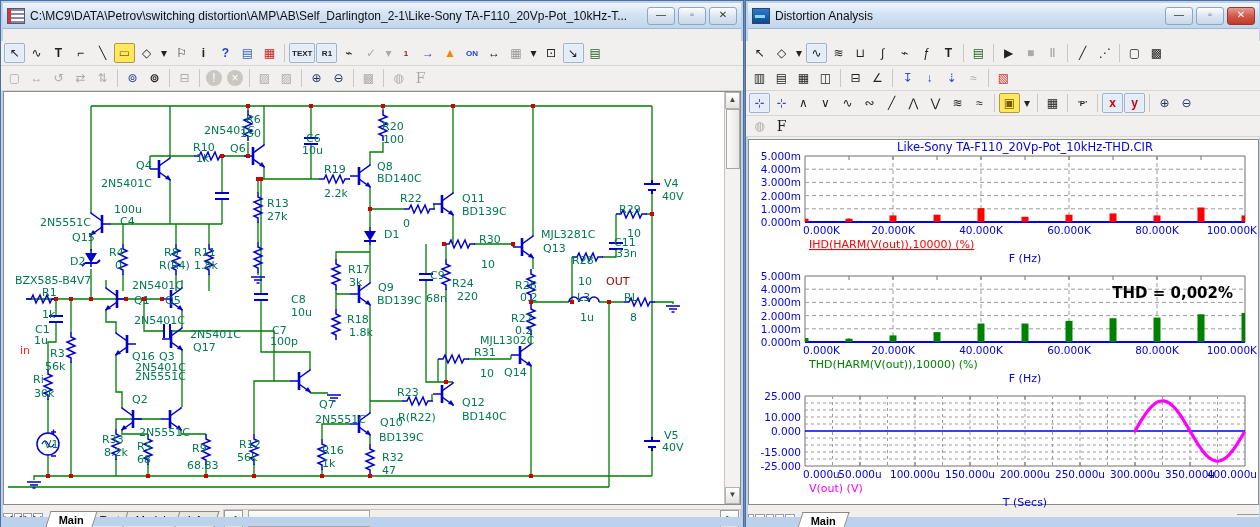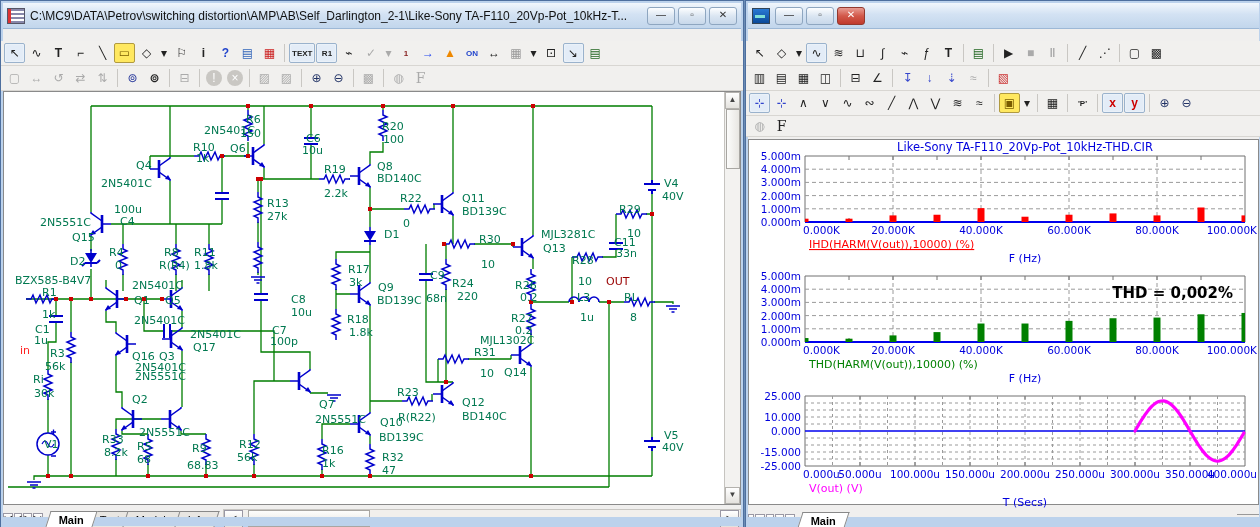--- a/index.html
+++ b/index.html
@@ -497,20 +497,21 @@
       <span class="hthumb"></span>
       <span class="navbtn" style="margin-left:auto">▶</span>
     </span>
   </div>
   <div class="frame-strip"></div>
 </div>
 
 <div class="window" id="right-window">
   <div class="titlebar">
     <div class="appicon2"></div>
+    <div class="title">Distortion Analysis</div>
     <div class="winbtns" id="right-winbtns">
         <div class="winbtn">—</div>
         <div class="winbtn">▫</div>
         <div class="winbtn close-red">✕</div>
       </div>
   </div>
   <div class="toolbar" id="right-tb1">
       <div class="tbtn">
         <span>↖</span>
       </div>

